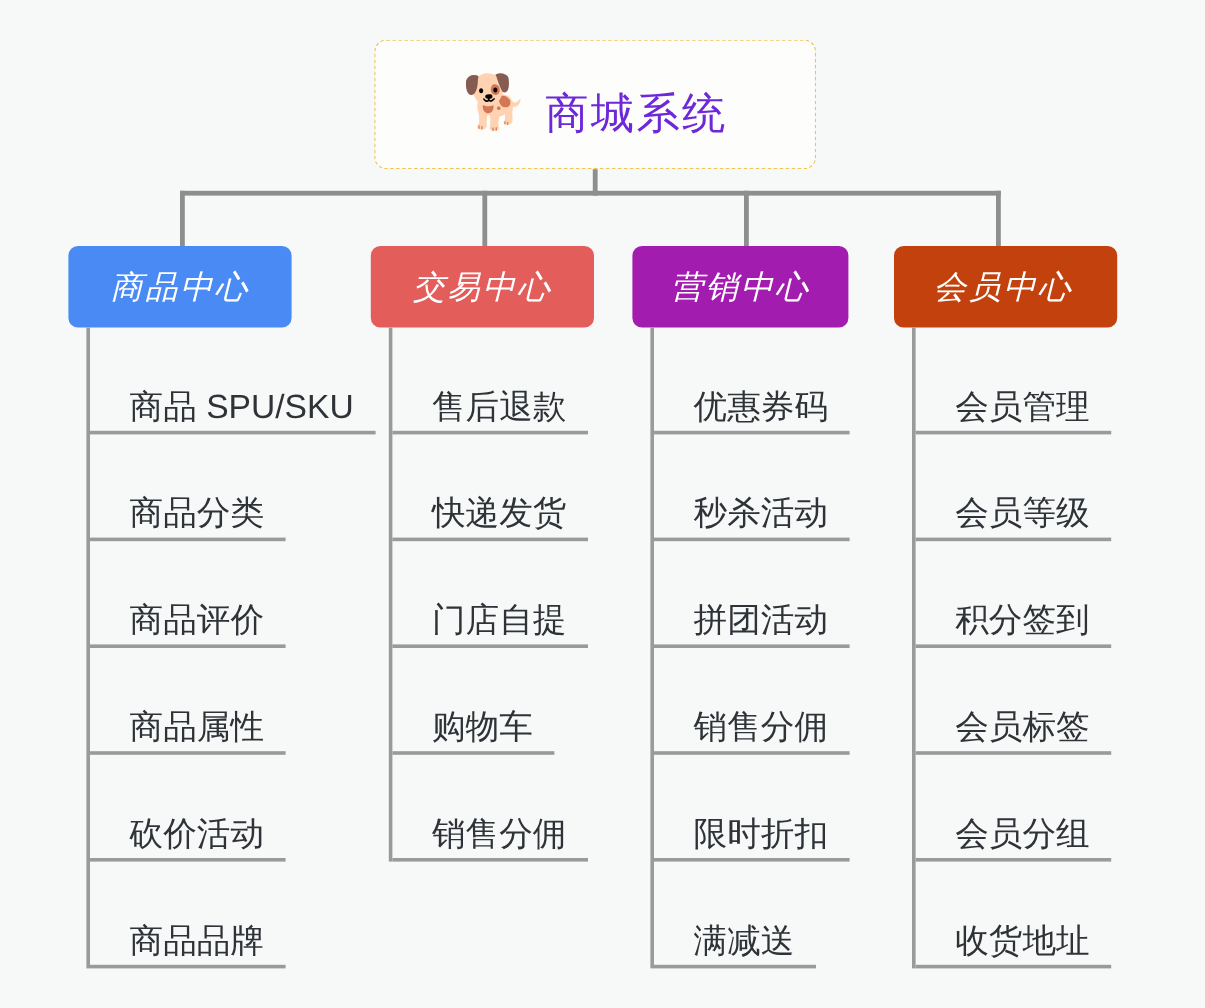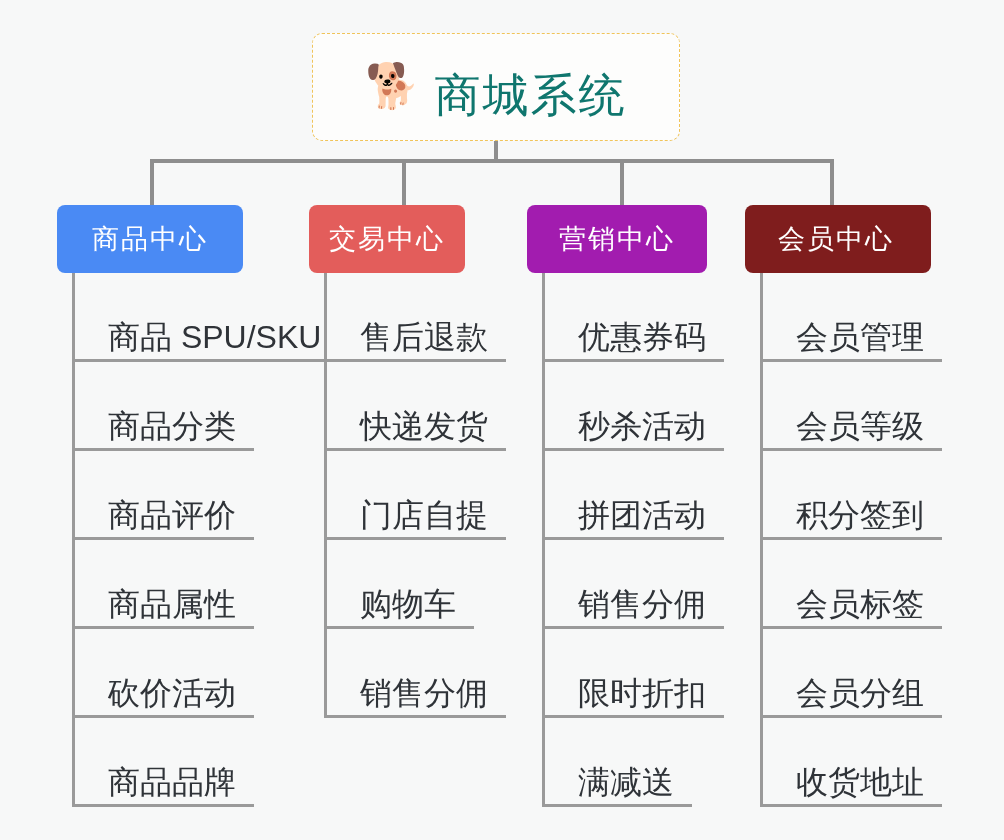--- a/index.html
+++ b/index.html
@@ -39,22 +39,22 @@
     justify-content: center;
     gap: 14px;
   }
   .root-emoji {
     font-size: 44px;
     line-height: 1;
     display: block;
     margin-top: -2px;
   }
   .root-title {
-    font-size: 46px;
-    color: #0f766e;
+    font-size: 36px;
+    color: #6d28d9;
     letter-spacing: 2px;
     line-height: 1;
     white-space: nowrap;
     margin-top: 15px;
   }
 
   
   .conn {
     position: absolute;
     background: #8e8e8e;
@@ -96,45 +96,46 @@
     height: 68px;
     border-radius: 8px;
     display: flex;
     align-items: center;
     justify-content: center;
     color: #ffffff;
     font-size: 27px;
     letter-spacing: 2px;
     white-space: nowrap;
     padding: 0 24px;
+    font-style: italic;
   }
   .col-1 .cat-box { width: 186px; background: #4a8af4; }
-  .col-2 .cat-box { width: 156px; background: #e35d5b; }
+  .col-2 .cat-box { width: 186px; background: #e35d5b; }
   .col-3 .cat-box { width: 180px; background: #a21caf; }
   .col-4 .cat-box { width: 186px; background: #79c council; }
-  .col-4 .cat-box { width: 186px; background: #7f1d1d; padding-left: 20px; }
+  .col-4 .cat-box { width: 186px; background: #c2410c; padding-left: 20px; }
 
   
   .leaf-list {
     position: relative;
     margin-left: 15px;
     padding-top: 0px;
     border-left: 3px solid #9a9a9a;
     width: 260px;
   }
   .leaf-item {
     position: relative;
     height: 89px;
     box-sizing: border-box;
     display: flex;
     align-items: flex-end;
     padding-left: 33px;
   }
   .leaf-label {
-    font-size: 32px;
+    font-size: 28px;
     color: #2f3338;
     line-height: 1.1;
     white-space: nowrap;
     padding-bottom: 4px;
     border-bottom: 3px solid #9a9a9a;
     margin-left: -33px;
     padding-left: 33px;
     padding-right: 18px;
   }
 </style>

